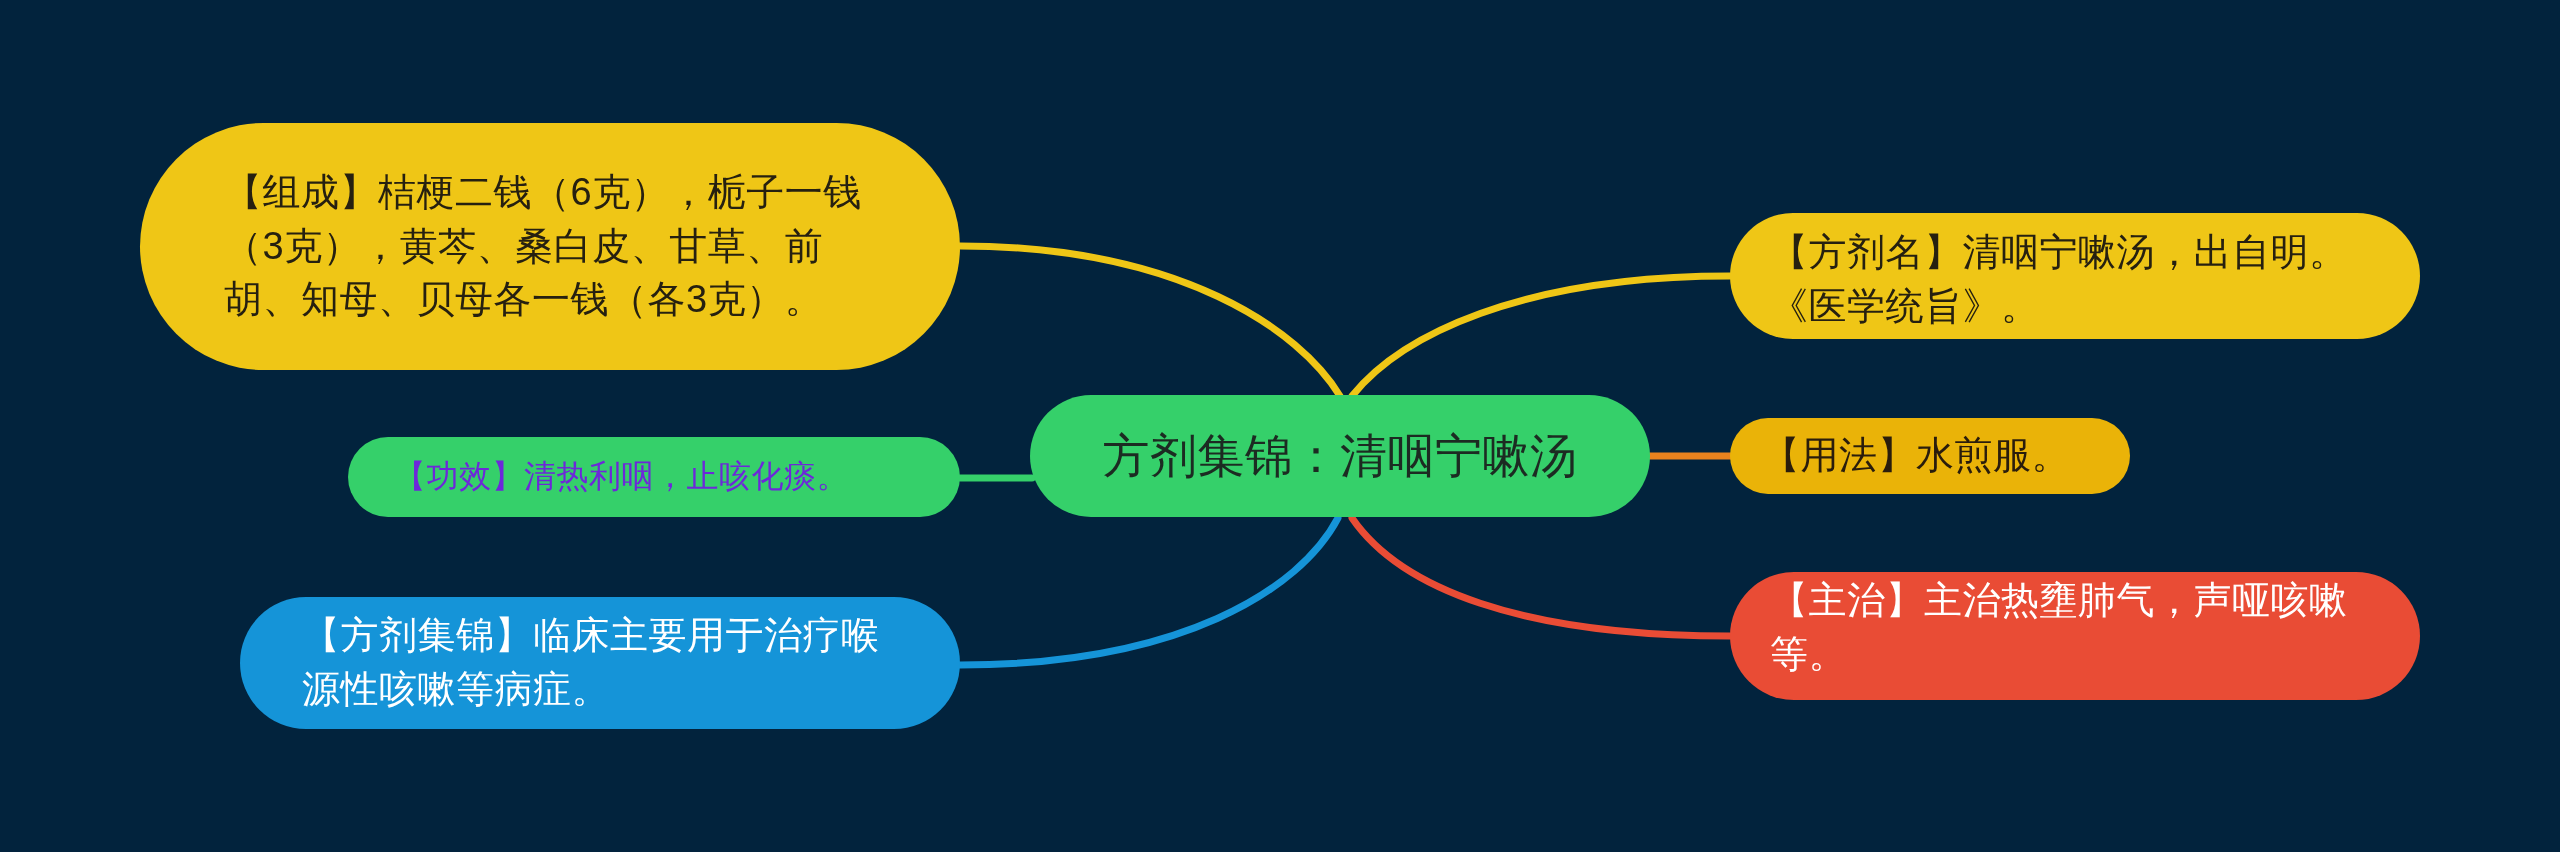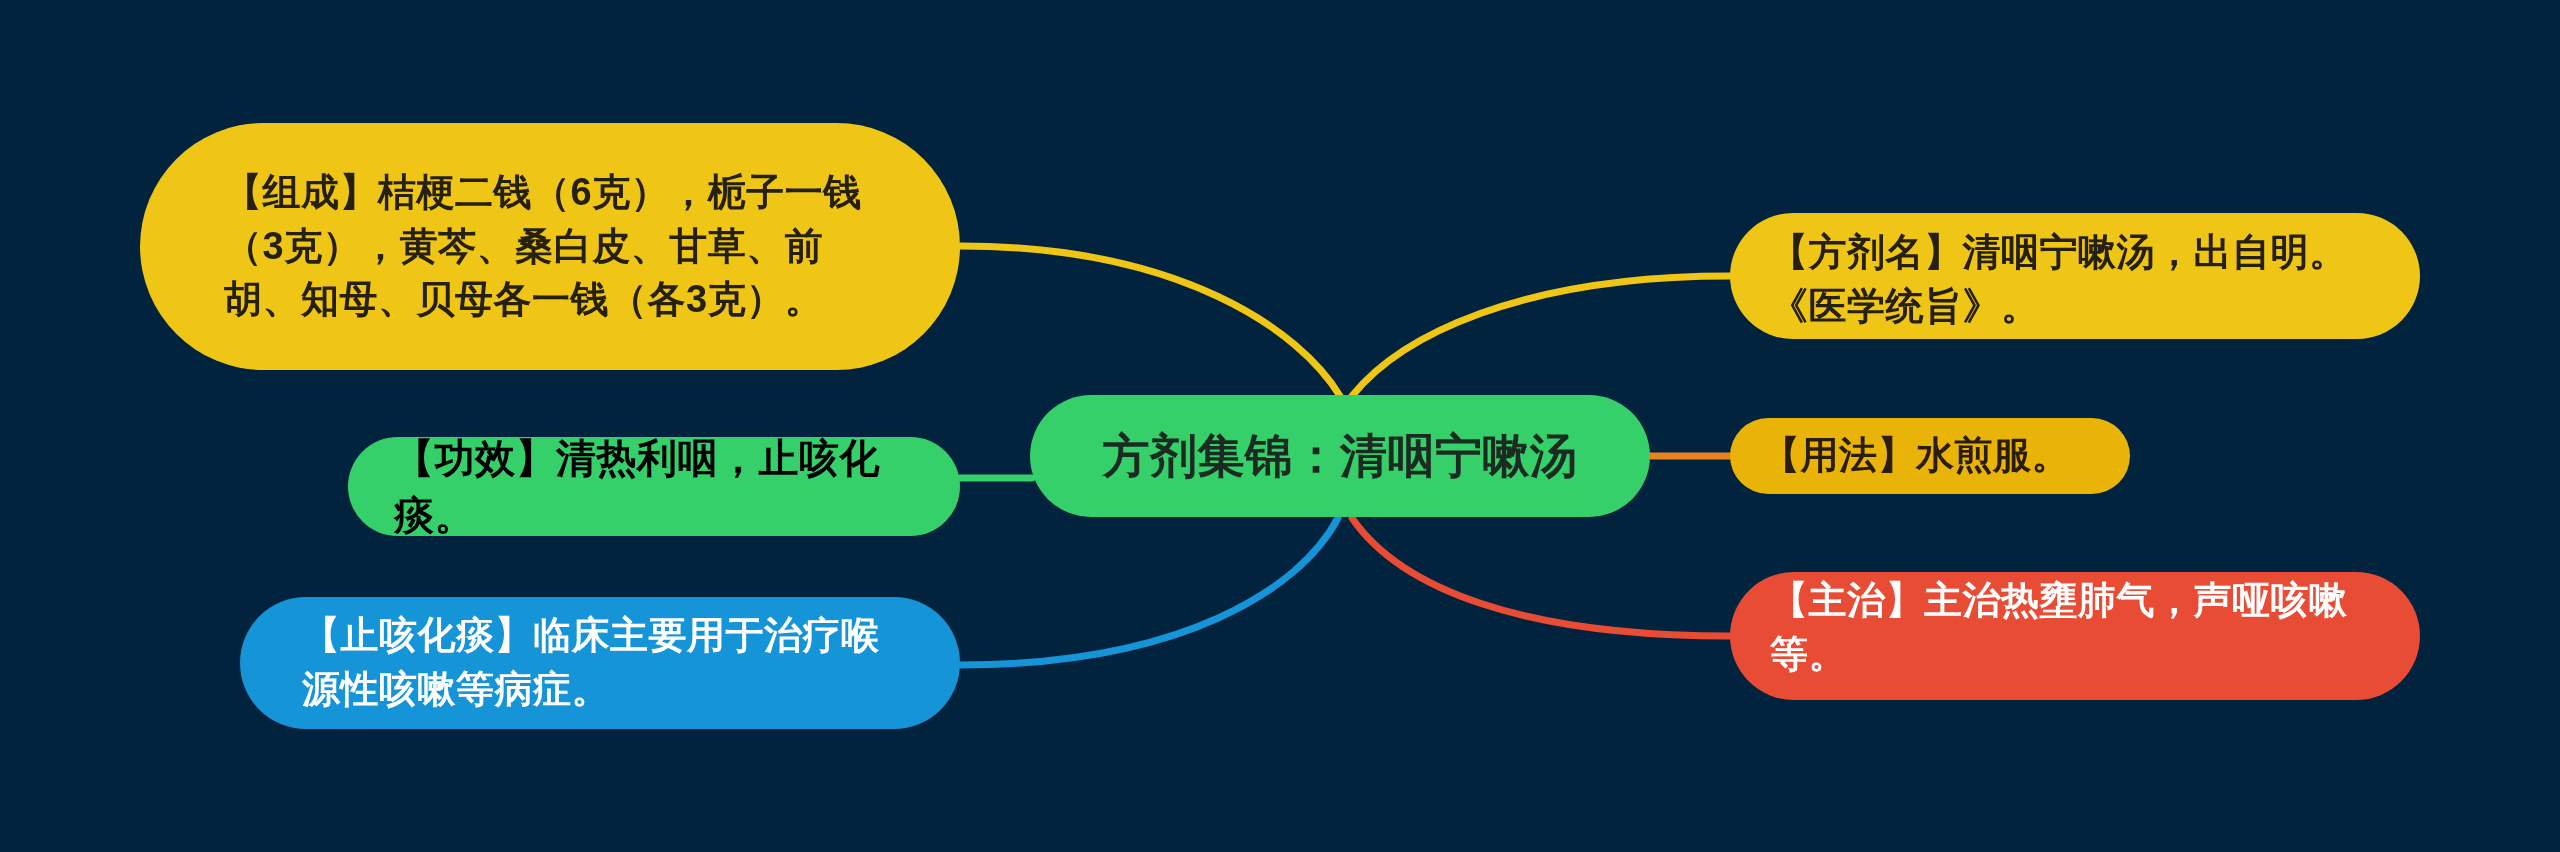--- a/index.html
+++ b/index.html
@@ -8,21 +8,20 @@
     padding: 0;
     background: #02233d;
   }
   #stage {
     position: relative;
     width: 2560px;
     height: 852px;
     background: #02233d;
     overflow: hidden;
     font-family: "Liberation Sans", "DejaVu Sans", sans-serif;
-    font-weight: bold;
   }
   #links {
     position: absolute;
     left: 0;
     top: 0;
     width: 2560px;
     height: 852px;
     pointer-events: none;
   }
   .node {
@@ -65,24 +64,24 @@
     color: #262010;
     font-size: 38px;
     padding: 6px 62px 6px 84px;
   }
 
   
   #node-effect {
     left: 348px;
     top: 437px;
     width: 612px;
-    height: 99px;
+    height: 80px;
     background: #35d06a;
-    color: #000000;
-    font-size: 40px;
+    color: #6d28d9;
+    font-size: 32px;
     padding: 0 46px;
   }
 
   
   #node-case {
     left: 240px;
     top: 597px;
     width: 720px;
     height: 132px;
     background: #1594d8;
@@ -149,21 +148,21 @@
 
   <div class="node" id="node-composition">
     <span class="node-text">【组成】桔梗二钱（6克），栀子一钱（3克），黄芩、桑白皮、甘草、前胡、知母、贝母各一钱（各3克）。</span>
   </div>
 
   <div class="node" id="node-effect">
     <span class="node-text">【功效】清热利咽，止咳化痰。</span>
   </div>
 
   <div class="node" id="node-case">
-    <span class="node-text">【止咳化痰】临床主要用于治疗喉源性咳嗽等病症。</span>
+    <span class="node-text">【方剂集锦】临床主要用于治疗喉源性咳嗽等病症。</span>
   </div>
 
   <div class="node" id="node-center">
     <span class="node-text">方剂集锦：清咽宁嗽汤</span>
   </div>
 
   <div class="node" id="node-name">
     <span class="node-text">【方剂名】清咽宁嗽汤，出自明。《医学统旨》。</span>
   </div>
 

